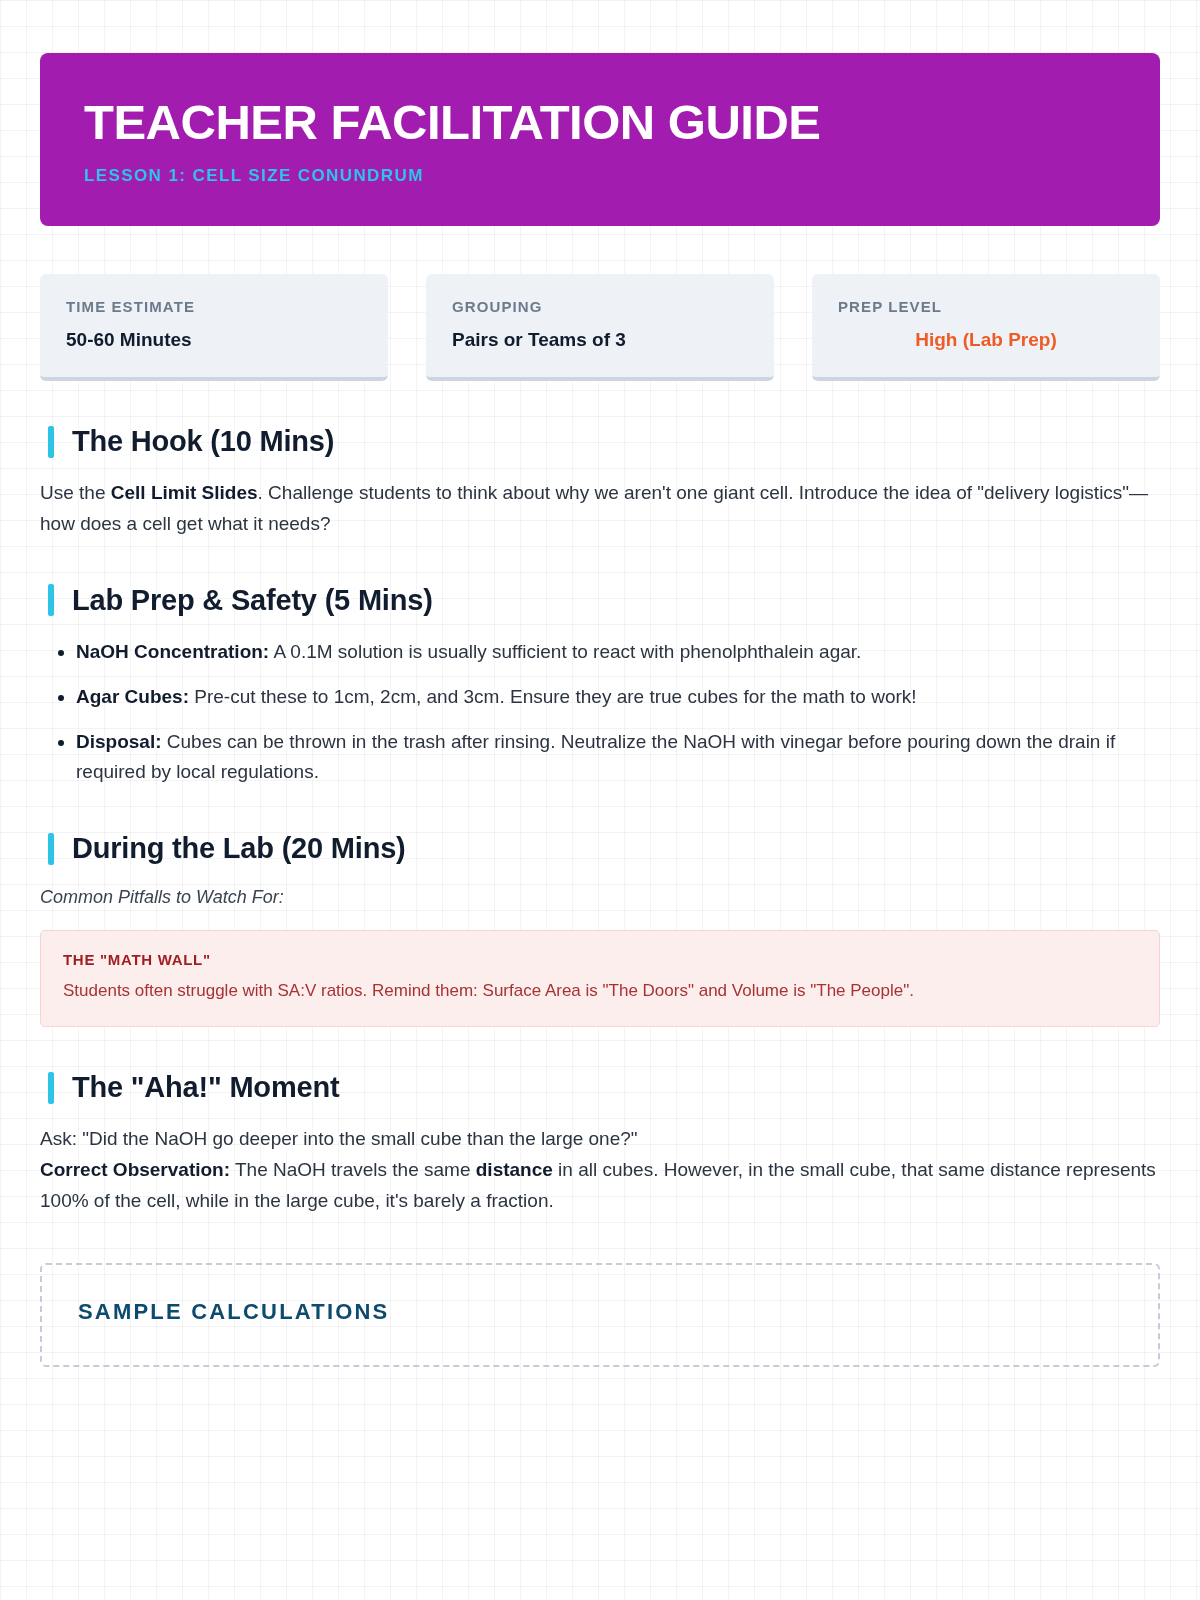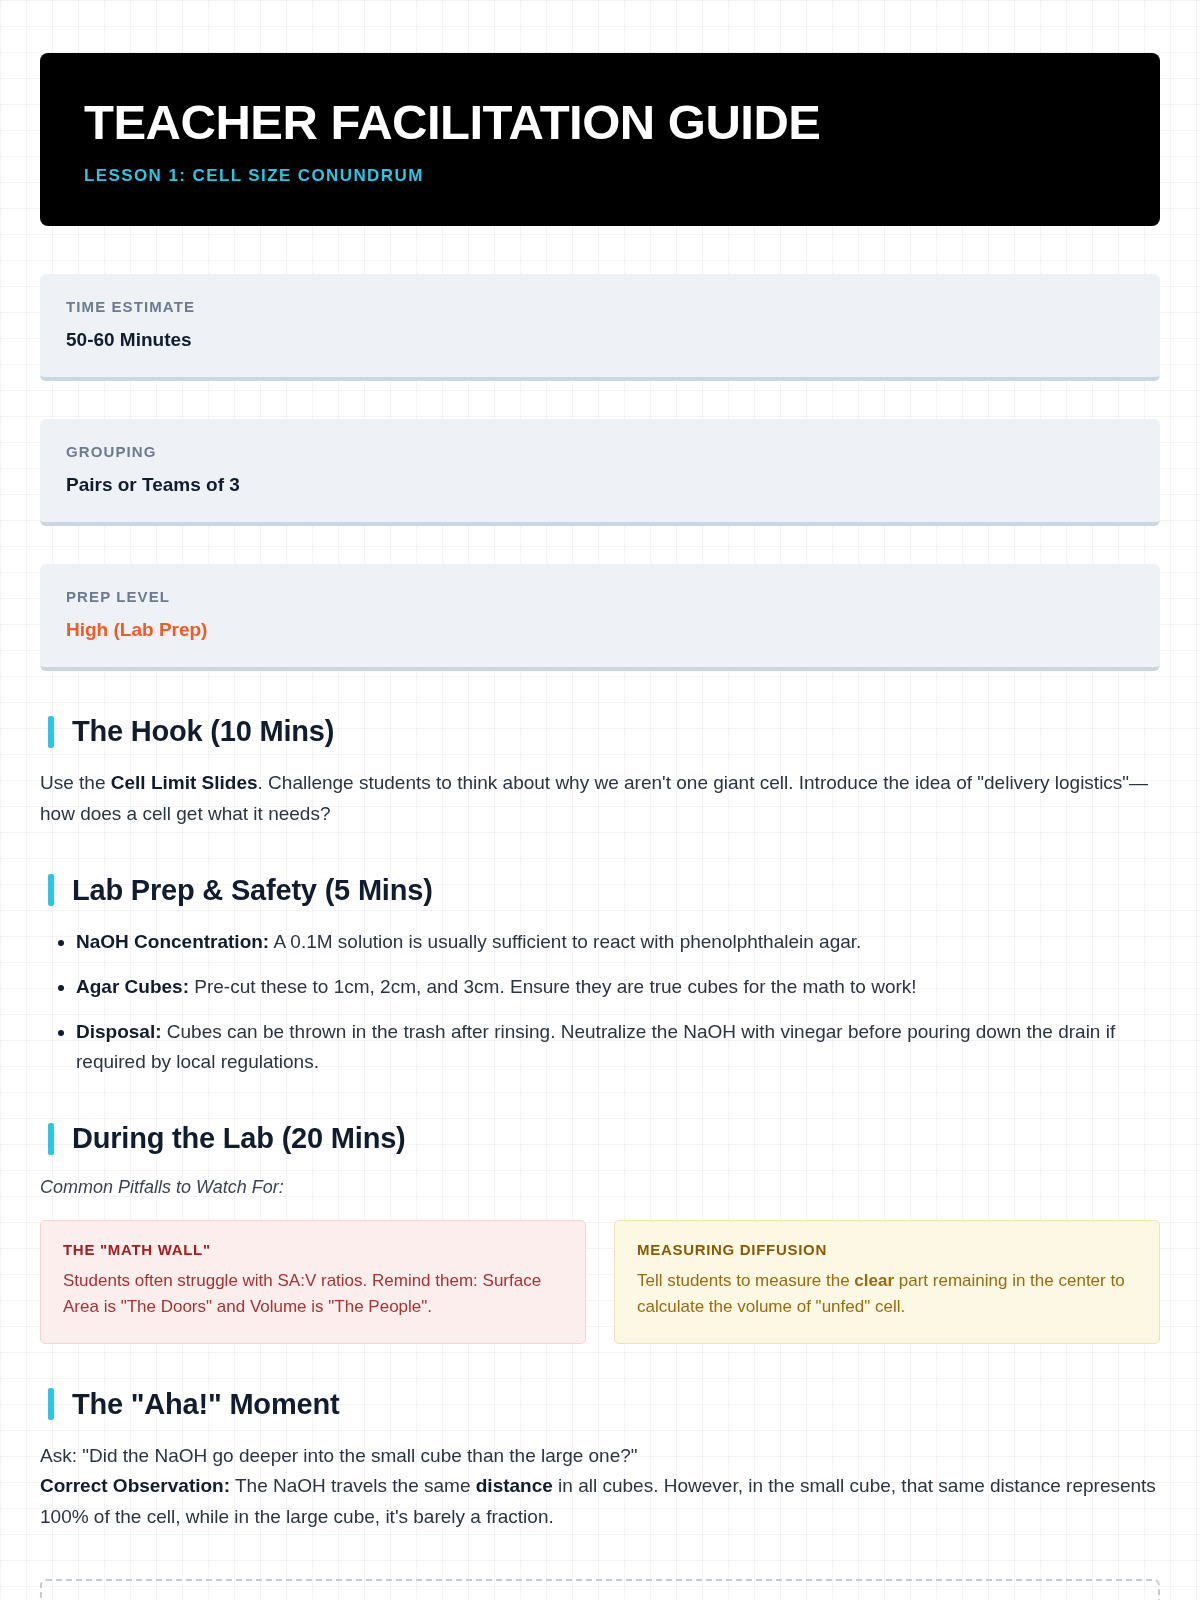--- a/index.html
+++ b/index.html
@@ -20,21 +20,21 @@
       linear-gradient(to bottom, rgba(0,0,0,0.045) 1px, transparent 1px);
     background-size: 26px 26px;
   }
   .page {
     width: 1120px;
     margin: 0 auto;
     padding-top: 53px;
   }
   
   .banner {
-    background: #000000;
+    background: #a21caf;
     border-radius: 8px;
     padding: 44px 44px 40px 44px;
   }
   .banner-title {
     color: #ffffff;
     font-size: 49px;
     font-weight: bold;
     letter-spacing: -0.5px;
     line-height: 1.05;
     margin: 0;
@@ -44,42 +44,41 @@
     font-size: 17px;
     font-weight: bold;
     letter-spacing: 1.4px;
     margin-top: 18px;
   }
   
   .meta-row {
     display: flex;
     gap: 38px;
     margin-top: 48px;
-    flex-direction: column;
   }
   .meta-card {
     flex: 1;
     background: #eef2f7;
     border-bottom: 4px solid #ccd6e2;
     border-radius: 6px;
     padding: 24px 26px 26px 26px;
   }
   .meta-label {
     color: #6c7a8c;
     font-size: 15px;
     font-weight: bold;
     letter-spacing: 1.1px;
   }
   .meta-value {
     color: #111c2e;
     font-size: 19px;
     font-weight: bold;
     margin-top: 14px;
   }
-  .meta-value.accent { color: #ef5b25; }
+  .meta-value.accent { color: #ef5b25; text-align: center; }
   
   .section { margin-top: 44px; }
   .sec-head {
     display: flex;
     align-items: center;
     gap: 18px;
     padding-left: 8px;
   }
   .sec-bar {
     width: 6px;
@@ -222,26 +221,20 @@
     <div class="sec-head">
       <div class="sec-bar"></div>
       <div class="sec-title">During the Lab (20 Mins)</div>
     </div>
     <div class="italic-note">Common Pitfalls to Watch For:</div>
     <div class="pitfalls">
       <div class="pitfall red">
         <div class="pitfall-title">THE "MATH WALL"</div>
         <div class="pitfall-body">Students often struggle with SA:V ratios. Remind them: Surface Area is "The Doors" and Volume is "The People".</div>
       </div>
-      <div class="pitfall yellow">
-        <div class="pitfall-title">MEASURING DIFFUSION</div>
-        <div class="pitfall-body">
-          <span>Tell students to measure the </span><b>clear</b><span> part remaining in the center to calculate the volume of "unfed" cell.</span>
-        </div>
-      </div>
     </div>
   </div>
 
   <div class="section">
     <div class="sec-head">
       <div class="sec-bar"></div>
       <div class="sec-title">The "Aha!" Moment</div>
     </div>
     <div class="para">
       <div class="aha-line">Ask: "Did the NaOH go deeper into the small cube than the large one?"</div>

